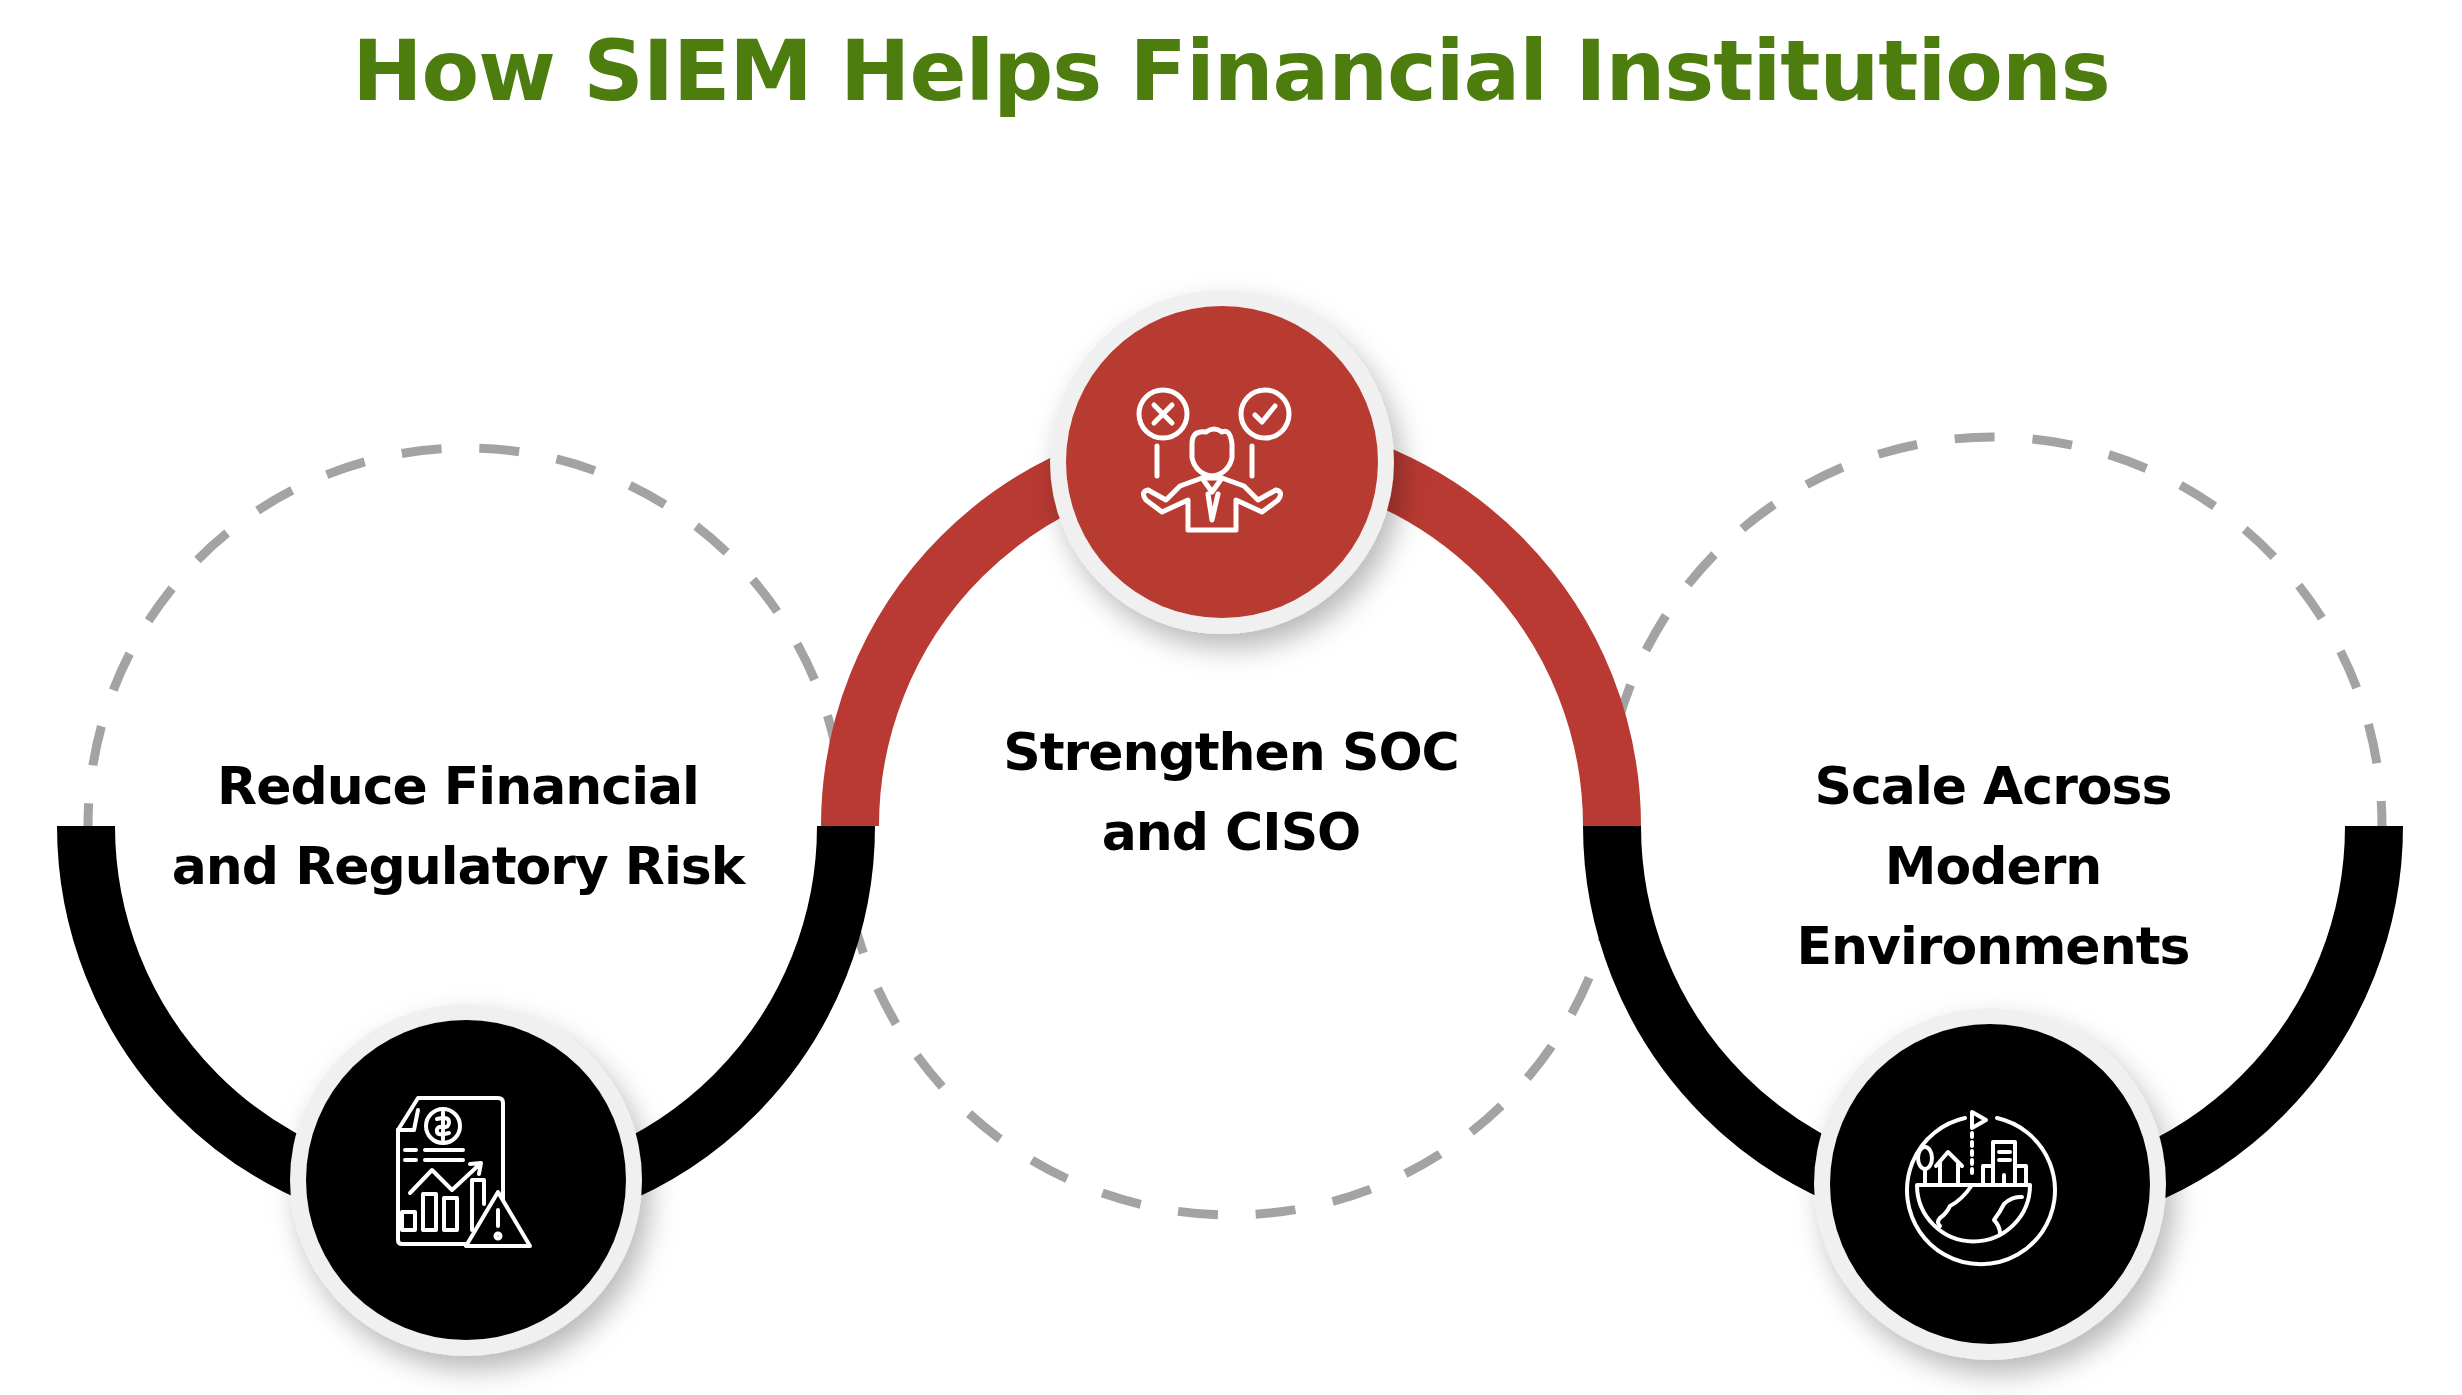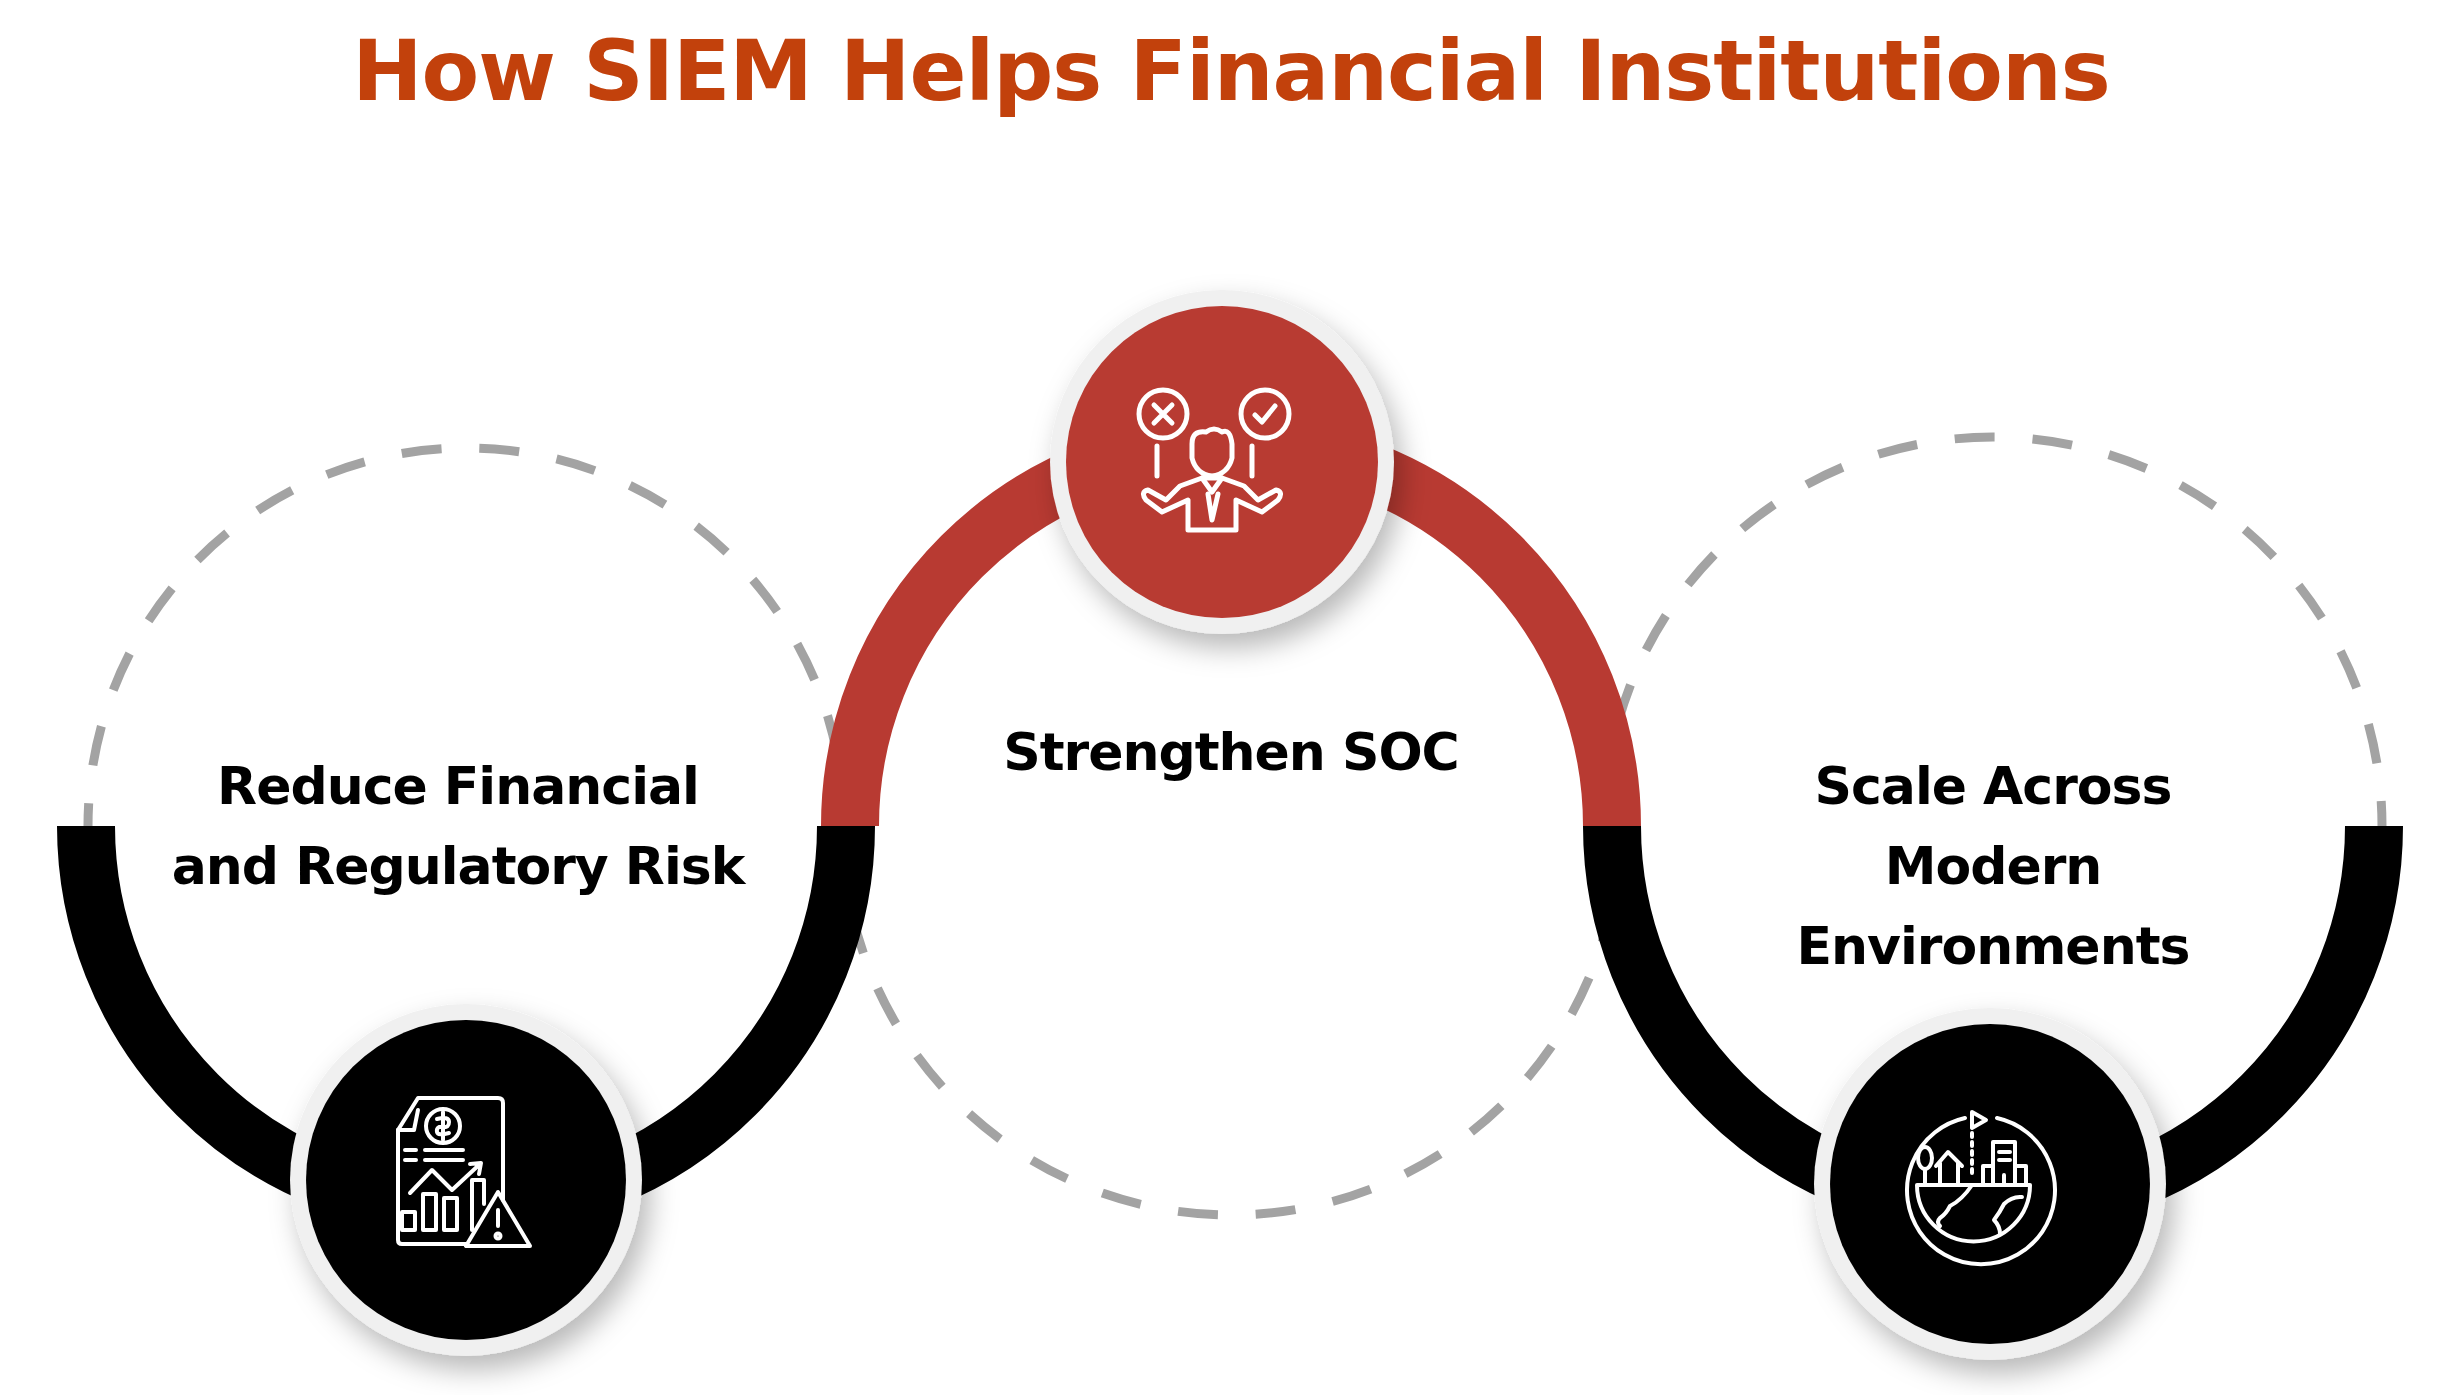--- a/index.html
+++ b/index.html
@@ -1,18 +1,18 @@
 <!DOCTYPE html>
 <html><head>
 <meta charset="utf-8">
 <style>
   html, body { margin: 0; padding: 0; background: #ffffff; }
   body { width: 2462px; height: 1395px; position: relative; overflow: hidden; font-family: "DejaVu Sans", "Liberation Sans", sans-serif; }
   #stage { position: absolute; left: 0; top: 0; width: 2462px; height: 1395px; }
-  .title { position: absolute; left: 0; top: 22px; width: 2462px; text-align: center; font-size: 84px; font-weight: bold; color: #c2410c; letter-spacing: -1px; }
+  .title { position: absolute; left: 0; top: 22px; width: 2462px; text-align: center; font-size: 84px; font-weight: bold; color: #4d7c0f; letter-spacing: -1px; }
   .label { position: absolute; text-align: center; font-weight: bold; color: #000; font-size: 52px; line-height: 80px; letter-spacing: -1px; }
   .lbl-left { left: 158px; top: 746px; width: 600px; }
   .lbl-center { left: 931px; top: 712px; width: 600px; }
   .lbl-right { left: 1693px; top: 746px; width: 600px; }
   svg text { display: none; }
 </style>
 </head>
 <body>
 
 <div id="stage">
@@ -94,19 +94,20 @@
 
   <div class="title">How SIEM Helps Financial Institutions</div>
 
   <div class="label lbl-left">
     <div>Reduce Financial</div>
     <div>and Regulatory Risk</div>
   </div>
 
   <div class="label lbl-center">
     <div>Strengthen SOC</div>
+    <div>and CISO</div>
   </div>
 
   <div class="label lbl-right">
     <div>Scale Across</div>
     <div>Modern Environments</div>
   </div>
 </div>
 
 </body></html>

